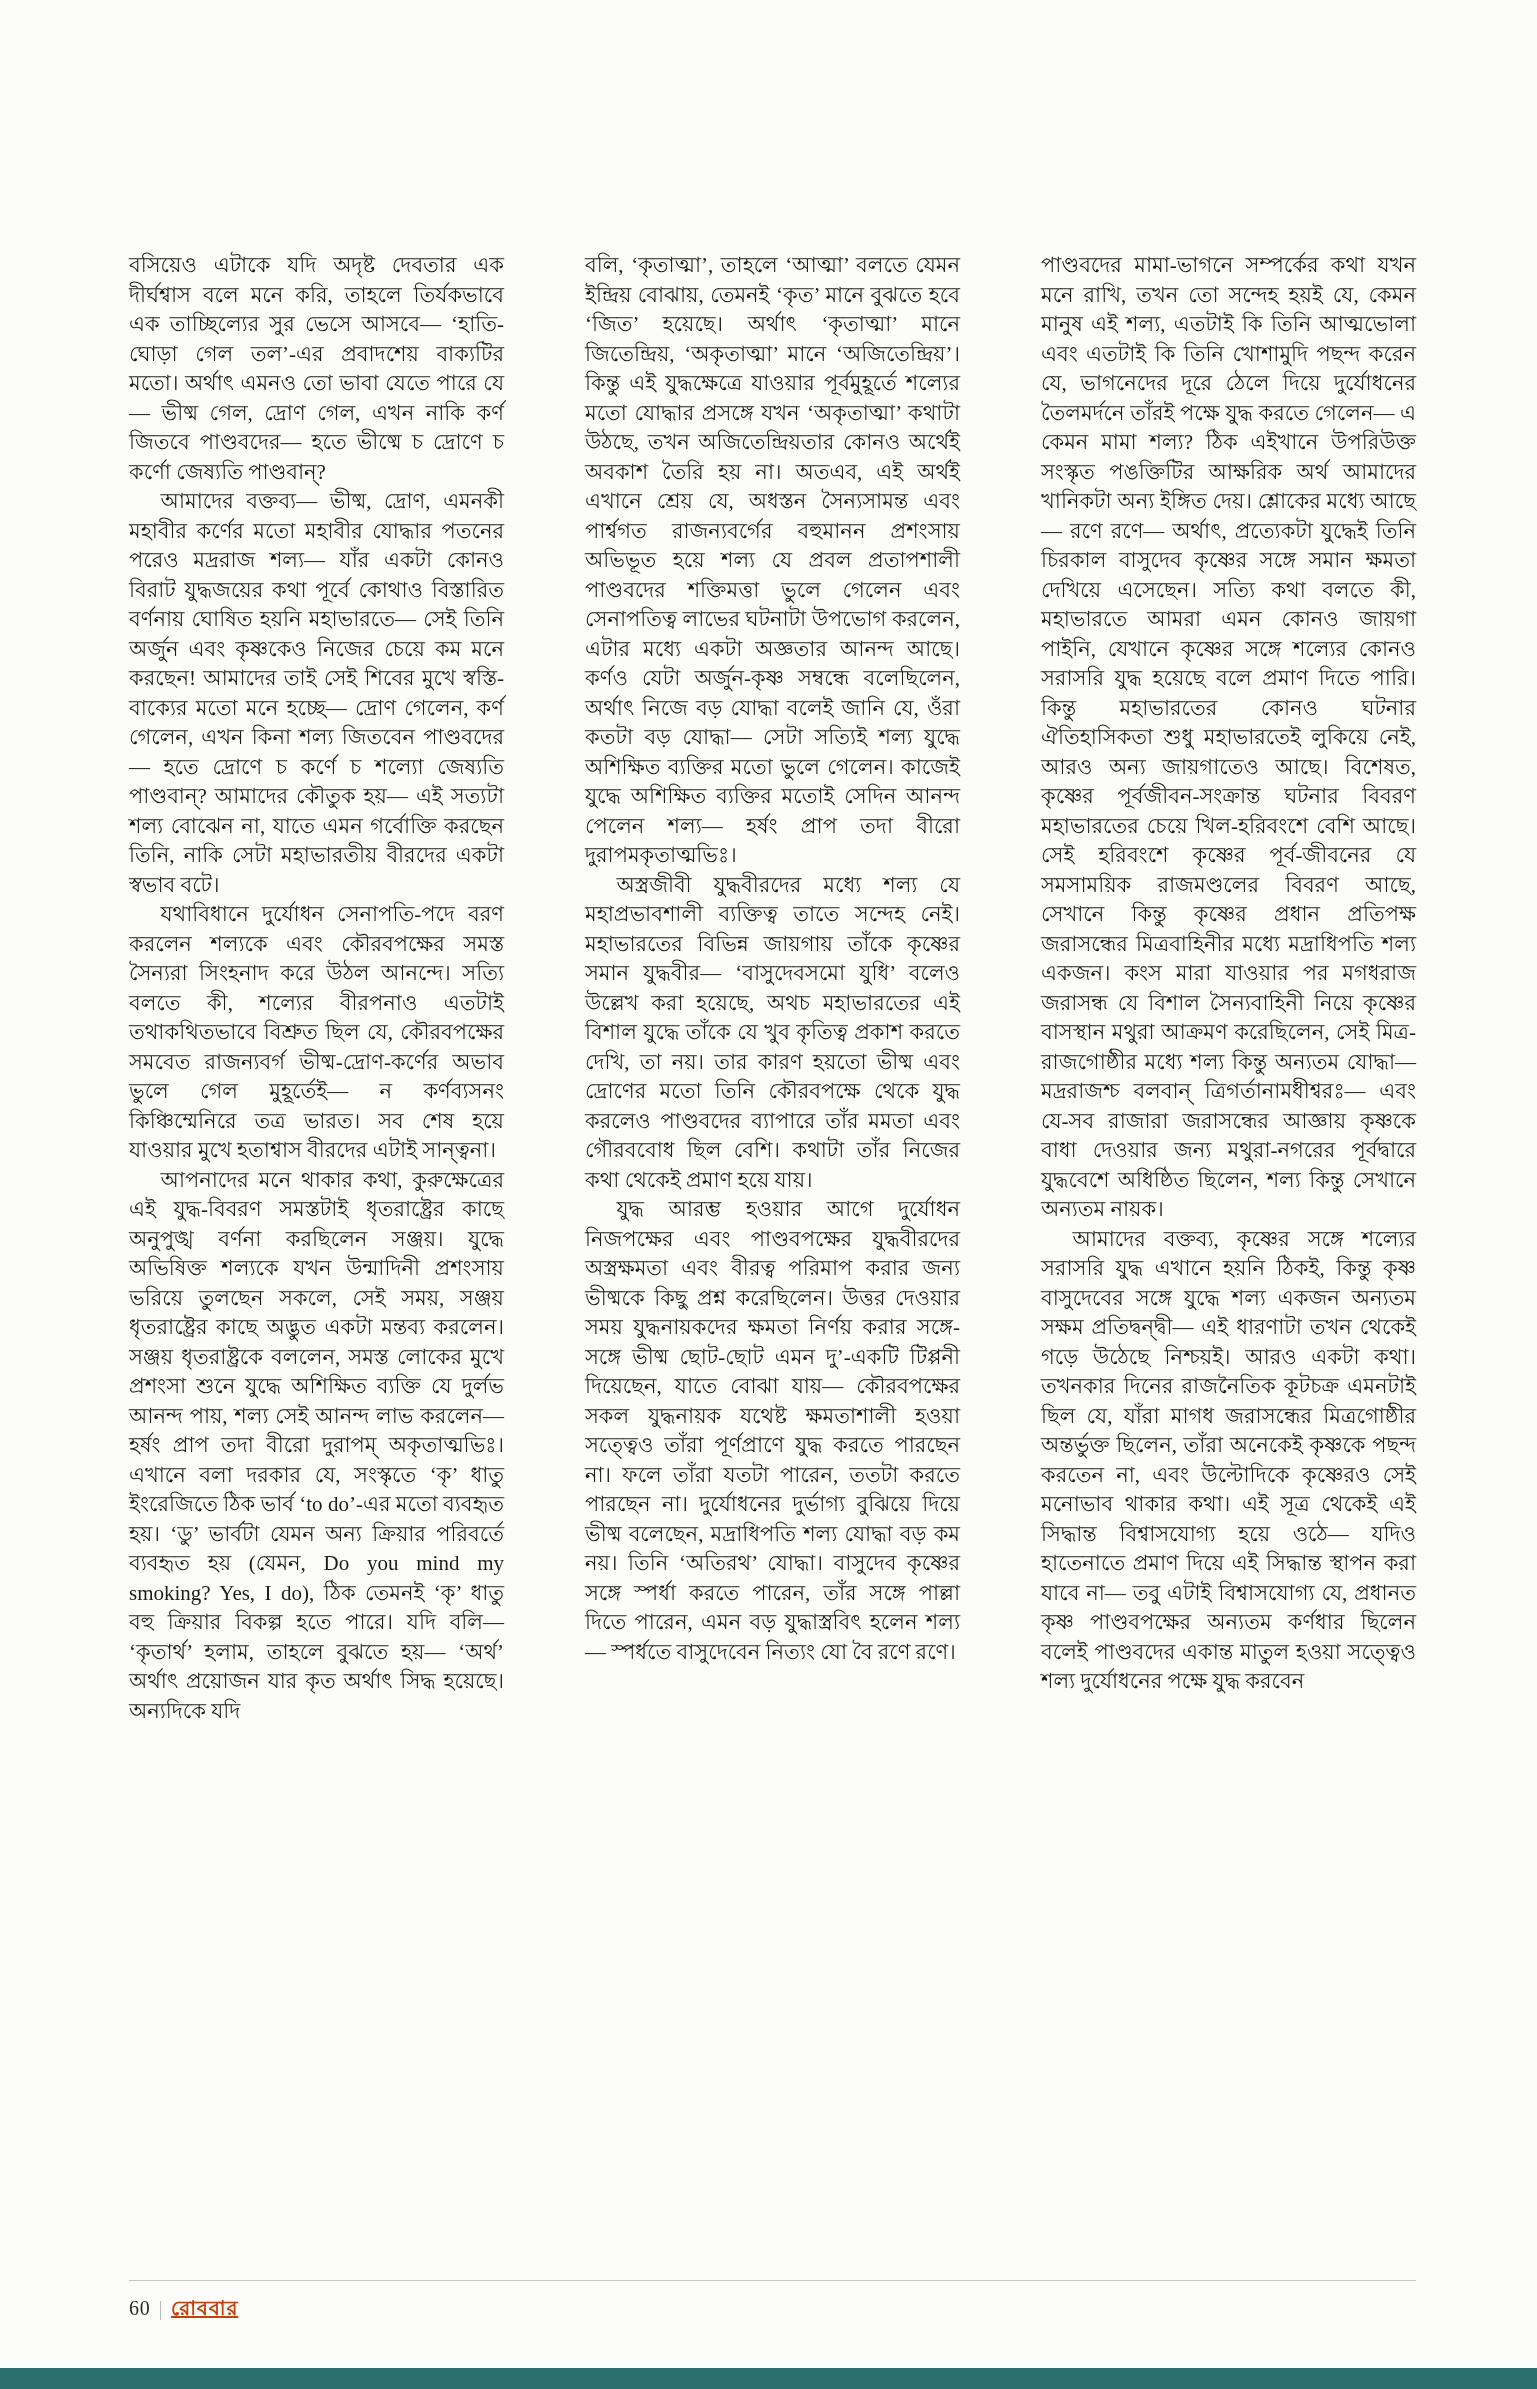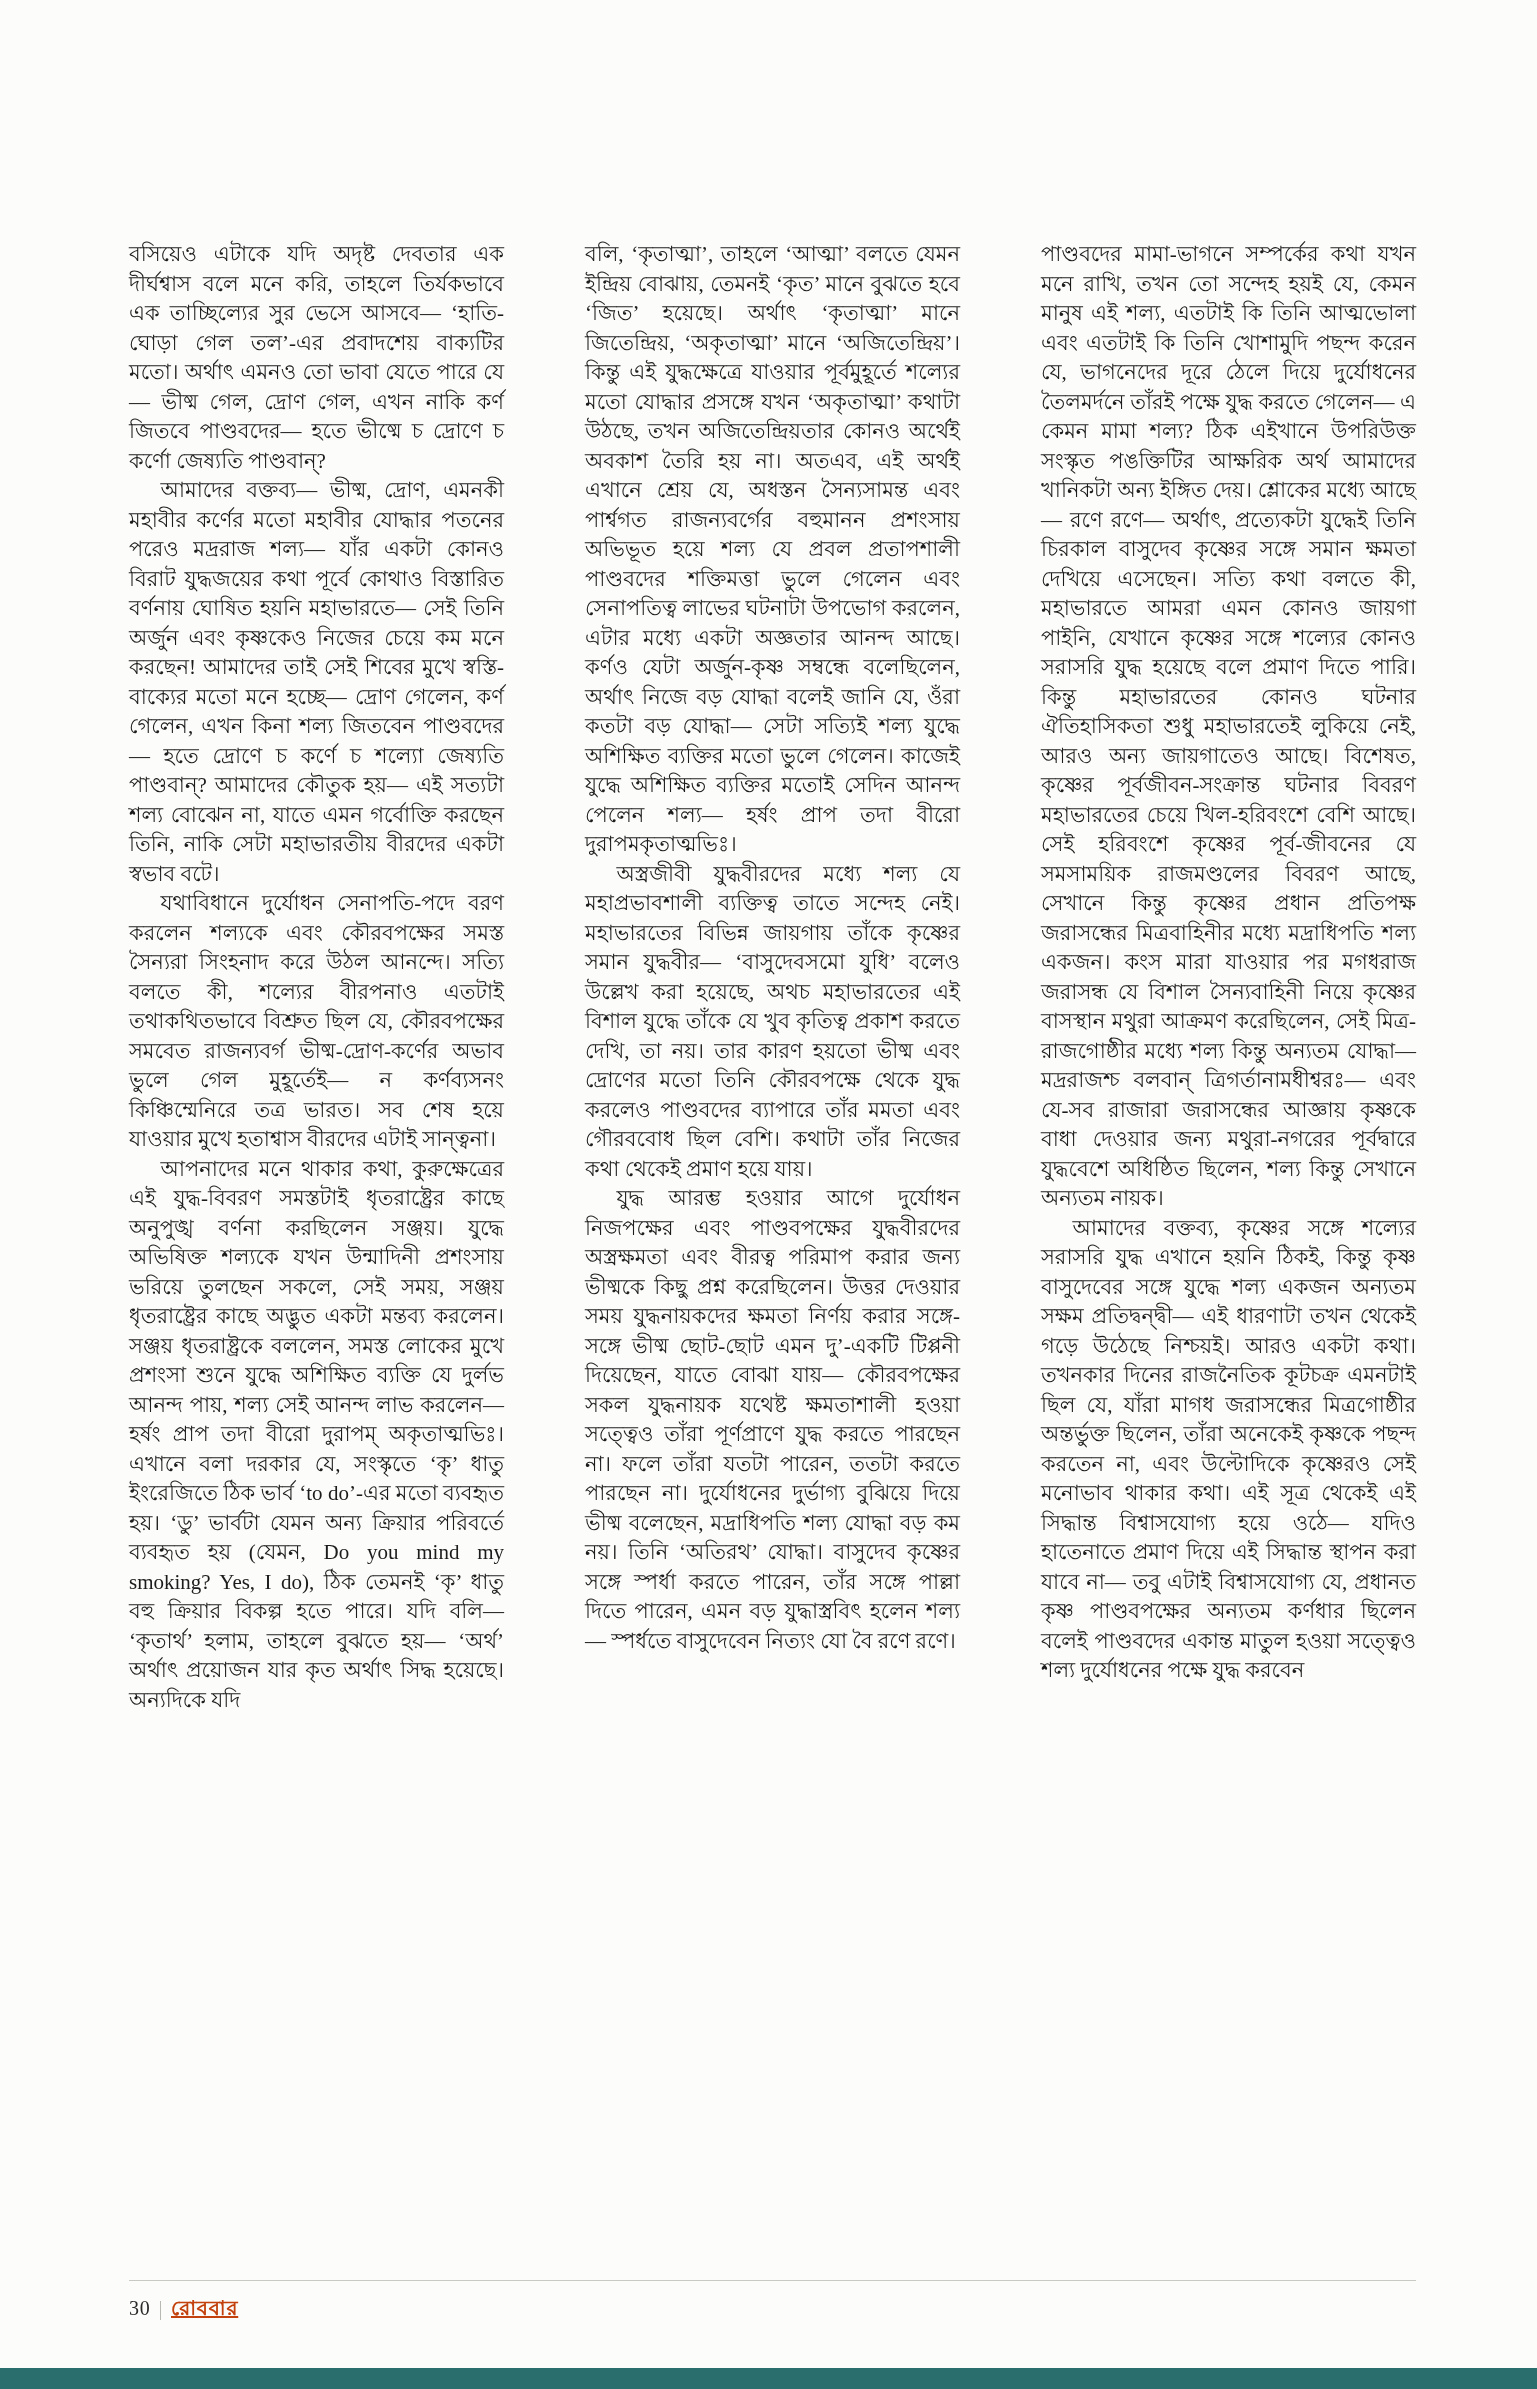--- a/index.html
+++ b/index.html
@@ -5,21 +5,21 @@
   html,body{margin:0;padding:0;}
   body{
     width:1538px;height:2389px;position:relative;
     background:#fcfcfa;
     font-family:"Liberation Serif","DejaVu Serif",serif;
     color:#1c1c1c;
     overflow:hidden;
   }
   .page{position:absolute;inset:0;}
   .columns{
-    position:absolute;left:129px;top:240px;width:1287px;
+    position:absolute;left:129px;top:251px;width:1287px;
     display:flex;gap:81px;
   }
   .column{width:375px;}
   .para{
     margin:0;
     font-size:21px;
     line-height:29.5px;
     text-align:justify;
     word-break:break-word;
   }
@@ -55,20 +55,20 @@
       </div>
       <div class="column">
         <p class="para">পাণ্ডবদের মামা-ভাগনে সম্পর্কের কথা যখন মনে রাখি, তখন তো সন্দেহ হয়ই যে, কেমন মানুষ এই শল্য, এতটাই কি তিনি আত্মভোলা এবং এতটাই কি তিনি খোশামুদি পছন্দ করেন যে, ভাগনেদের দূরে ঠেলে দিয়ে দুর্যোধনের তৈলমর্দনে তাঁরই পক্ষে যুদ্ধ করতে গেলেন— এ কেমন মামা শল্য? ঠিক এইখানে উপরিউক্ত সংস্কৃত পঙক্তিটির আক্ষরিক অর্থ আমাদের খানিকটা অন্য ইঙ্গিত দেয়। শ্লোকের মধ্যে আছে— রণে রণে— অর্থাৎ, প্রত্যেকটা যুদ্ধেই তিনি চিরকাল বাসুদেব কৃষ্ণের সঙ্গে সমান ক্ষমতা দেখিয়ে এসেছেন। সত্যি কথা বলতে কী, মহাভারতে আমরা এমন কোনও জায়গা পাইনি, যেখানে কৃষ্ণের সঙ্গে শল্যের কোনও সরাসরি যুদ্ধ হয়েছে বলে প্রমাণ দিতে পারি। কিন্তু মহাভারতের কোনও ঘটনার ঐতিহাসিকতা শুধু মহাভারতেই লুকিয়ে নেই, আরও অন্য জায়গাতেও আছে। বিশেষত, কৃষ্ণের পূর্বজীবন-সংক্রান্ত ঘটনার বিবরণ মহাভারতের চেয়ে খিল-হরিবংশে বেশি আছে। সেই হরিবংশে কৃষ্ণের পূর্ব-জীবনের যে সমসাময়িক রাজমণ্ডলের বিবরণ আছে, সেখানে কিন্তু কৃষ্ণের প্রধান প্রতিপক্ষ জরাসন্ধের মিত্রবাহিনীর মধ্যে মদ্রাধিপতি শল্য একজন। কংস মারা যাওয়ার পর মগধরাজ জরাসন্ধ যে বিশাল সৈন্যবাহিনী নিয়ে কৃষ্ণের বাসস্থান মথুরা আক্রমণ করেছিলেন, সেই মিত্র-রাজগোষ্ঠীর মধ্যে শল্য কিন্তু অন্যতম যোদ্ধা— মদ্ররাজশ্চ বলবান্ ত্রিগর্তানামধীশ্বরঃ— এবং যে-সব রাজারা জরাসন্ধের আজ্ঞায় কৃষ্ণকে বাধা দেওয়ার জন্য মথুরা-নগরের পূর্বদ্বারে যুদ্ধবেশে অধিষ্ঠিত ছিলেন, শল্য কিন্তু সেখানে অন্যতম নায়ক।</p>
         <p class="para indent">আমাদের বক্তব্য, কৃষ্ণের সঙ্গে শল্যের সরাসরি যুদ্ধ এখানে হয়নি ঠিকই, কিন্তু কৃষ্ণ বাসুদেবের সঙ্গে যুদ্ধে শল্য একজন অন্যতম সক্ষম প্রতিদ্বন্দ্বী— এই ধারণাটা তখন থেকেই গড়ে উঠেছে নিশ্চয়ই। আরও একটা কথা। তখনকার দিনের রাজনৈতিক কূটচক্র এমনটাই ছিল যে, যাঁরা মাগধ জরাসন্ধের মিত্রগোষ্ঠীর অন্তর্ভুক্ত ছিলেন, তাঁরা অনেকেই কৃষ্ণকে পছন্দ করতেন না, এবং উল্টোদিকে কৃষ্ণেরও সেই মনোভাব থাকার কথা। এই সূত্র থেকেই এই সিদ্ধান্ত বিশ্বাসযোগ্য হয়ে ওঠে— যদিও হাতেনাতে প্রমাণ দিয়ে এই সিদ্ধান্ত স্থাপন করা যাবে না— তবু এটাই বিশ্বাসযোগ্য যে, প্রধানত কৃষ্ণ পাণ্ডবপক্ষের অন্যতম কর্ণধার ছিলেন বলেই পাণ্ডবদের একান্ত মাতুল হওয়া সত্ত্বেও শল্য দুর্যোধনের পক্ষে যুদ্ধ করবেন</p>
       </div>
     </div>
 
   <div class="footer">
     <div class="footer-rule" style="border-top-color: rgb(200, 200, 196);"></div>
     <div class="footer-text">
-      <span class="pgnum">30</span><span class="sep">|</span><span class="brand" style="color: #c2410c; text-decoration: underline;">রোববার</span>
+      <span class="pgnum">60</span><span class="sep">|</span><span class="brand" style="color: #c2410c; text-decoration: underline;">রোববার</span>
     </div>
   </div>
 
   <div class="bottom-bar" style="background: rgb(42, 111, 110);"></div>
 
 </div>
 
 
 </body></html>

